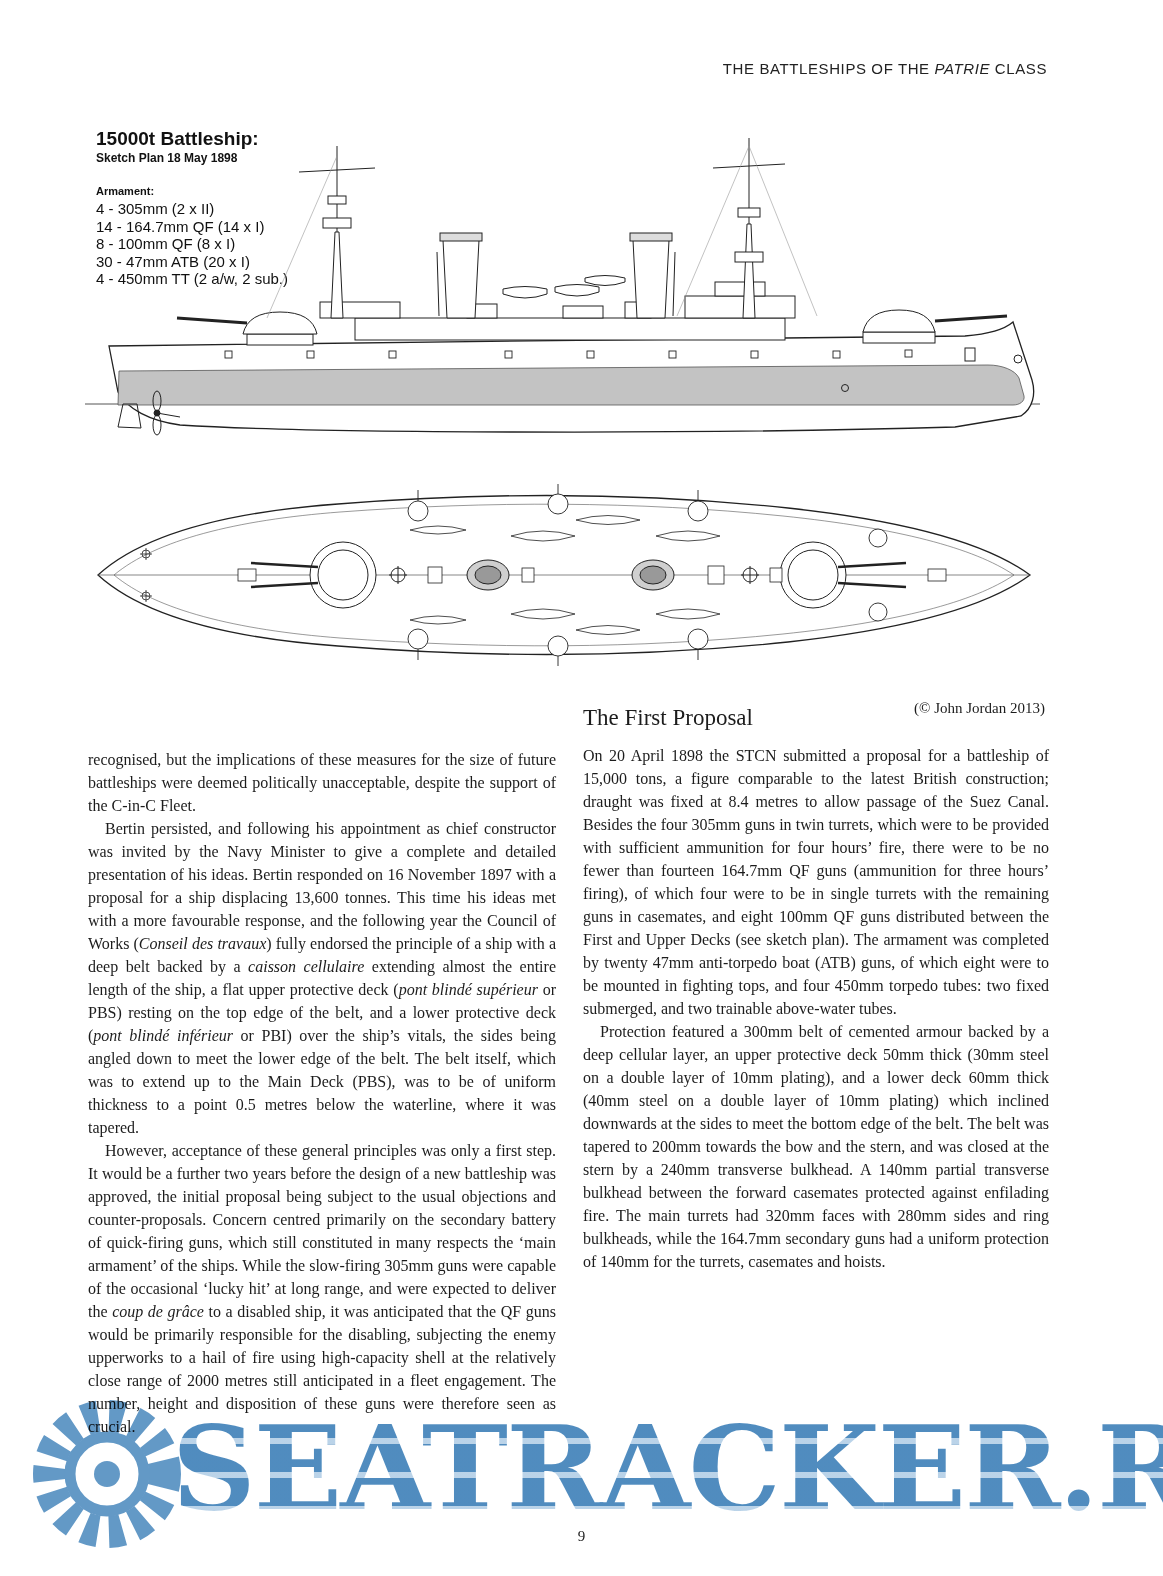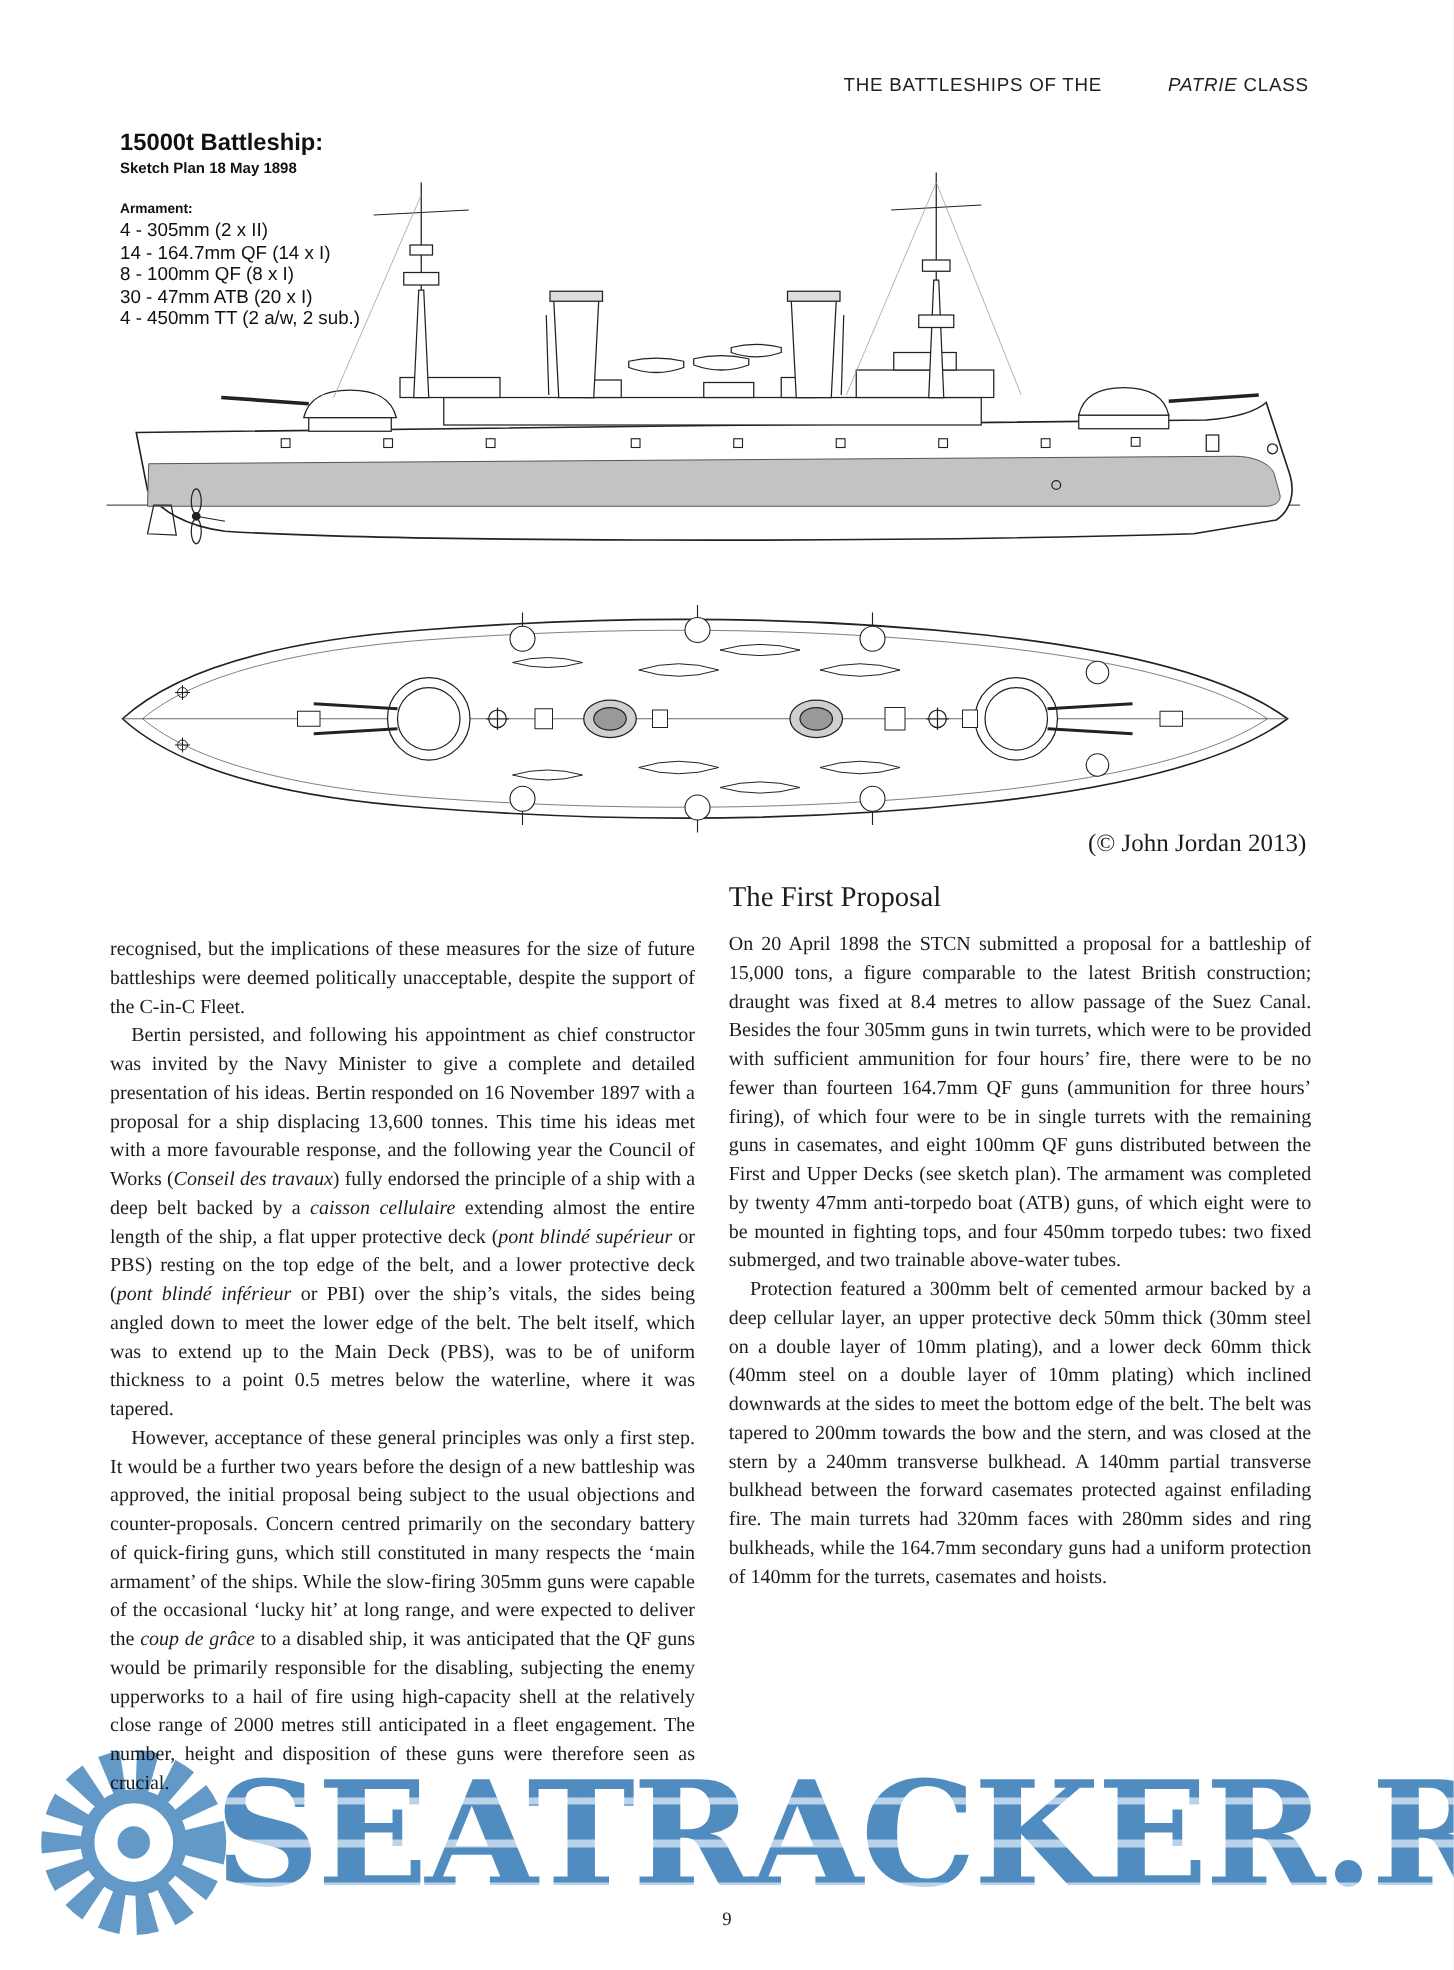--- a/index.html
+++ b/index.html
@@ -13,33 +13,33 @@
     color:#1c1c1c;
   }
   
   .running-header{
     position:absolute;top:60px;right:116px;
     font-family:"Liberation Sans",sans-serif;
     font-size:15px;letter-spacing:.6px;color:#222;
   }
   
   .fig-labels{
-    position:absolute;left:96px;top:104px;
+    position:absolute;left:96px;top:128px;
     font-family:"Liberation Sans",sans-serif;color:#111;
   }
   .fig-title{font-size:19px;font-weight:bold;line-height:21px;}
   .fig-subtitle{font-size:12px;font-weight:bold;line-height:19px;}
   .fig-armament-heading{font-size:11px;font-weight:bold;margin-top:14px;line-height:18px;}
   .fig-armament-line{font-size:15px;line-height:17.5px;}
   
   .profile-svg{position:absolute;left:85px;top:112px;}
   .plan-svg{position:absolute;left:88px;top:478px;}
   .fig-credit{
-    position:absolute;top:664px;right:118px;
-    font-size:20px;
+    position:absolute;top:700px;right:118px;
+    font-size:15px;
     text-align:center;
   }
   
   .col{
     position:absolute;top:704px;
     font-size:16px;line-height:23px;
     text-align:justify;
     hyphens:auto;-webkit-hyphens:auto;
   }
   .col-left{left:88px;width:468px;margin-top:44px;}
@@ -77,21 +77,21 @@
     position:absolute;left:0;right:0;top:1528px;
     text-align:center;font-size:15px;
   }
   svg{display:block;}
 </style>
 </head>
 <body>
 
 <div class="page">
 
-  <div class="running-header">THE BATTLESHIPS OF THE <span style="font-style: italic; margin-left: 48px;">PATRIE</span> CLASS</div>
+  <div class="running-header">THE BATTLESHIPS OF THE <span style="font-style: italic;">PATRIE</span> CLASS</div>
 
   <div class="fig-labels">
     <div class="fig-title">15000t Battleship:</div>
     <div class="fig-subtitle">Sketch Plan 18 May 1898</div>
     <div class="fig-armament-heading">Armament:</div>
     <div class="fig-armament-line">4 - 305mm (2 x II)</div>
     <div class="fig-armament-line">14 - 164.7mm QF (14 x I)</div>
     <div class="fig-armament-line">8 - 100mm QF (8 x I)</div>
     <div class="fig-armament-line">30 - 47mm ATB (20 x I)</div>
     <div class="fig-armament-line">4 - 450mm TT (2 a/w, 2 sub.)</div>

